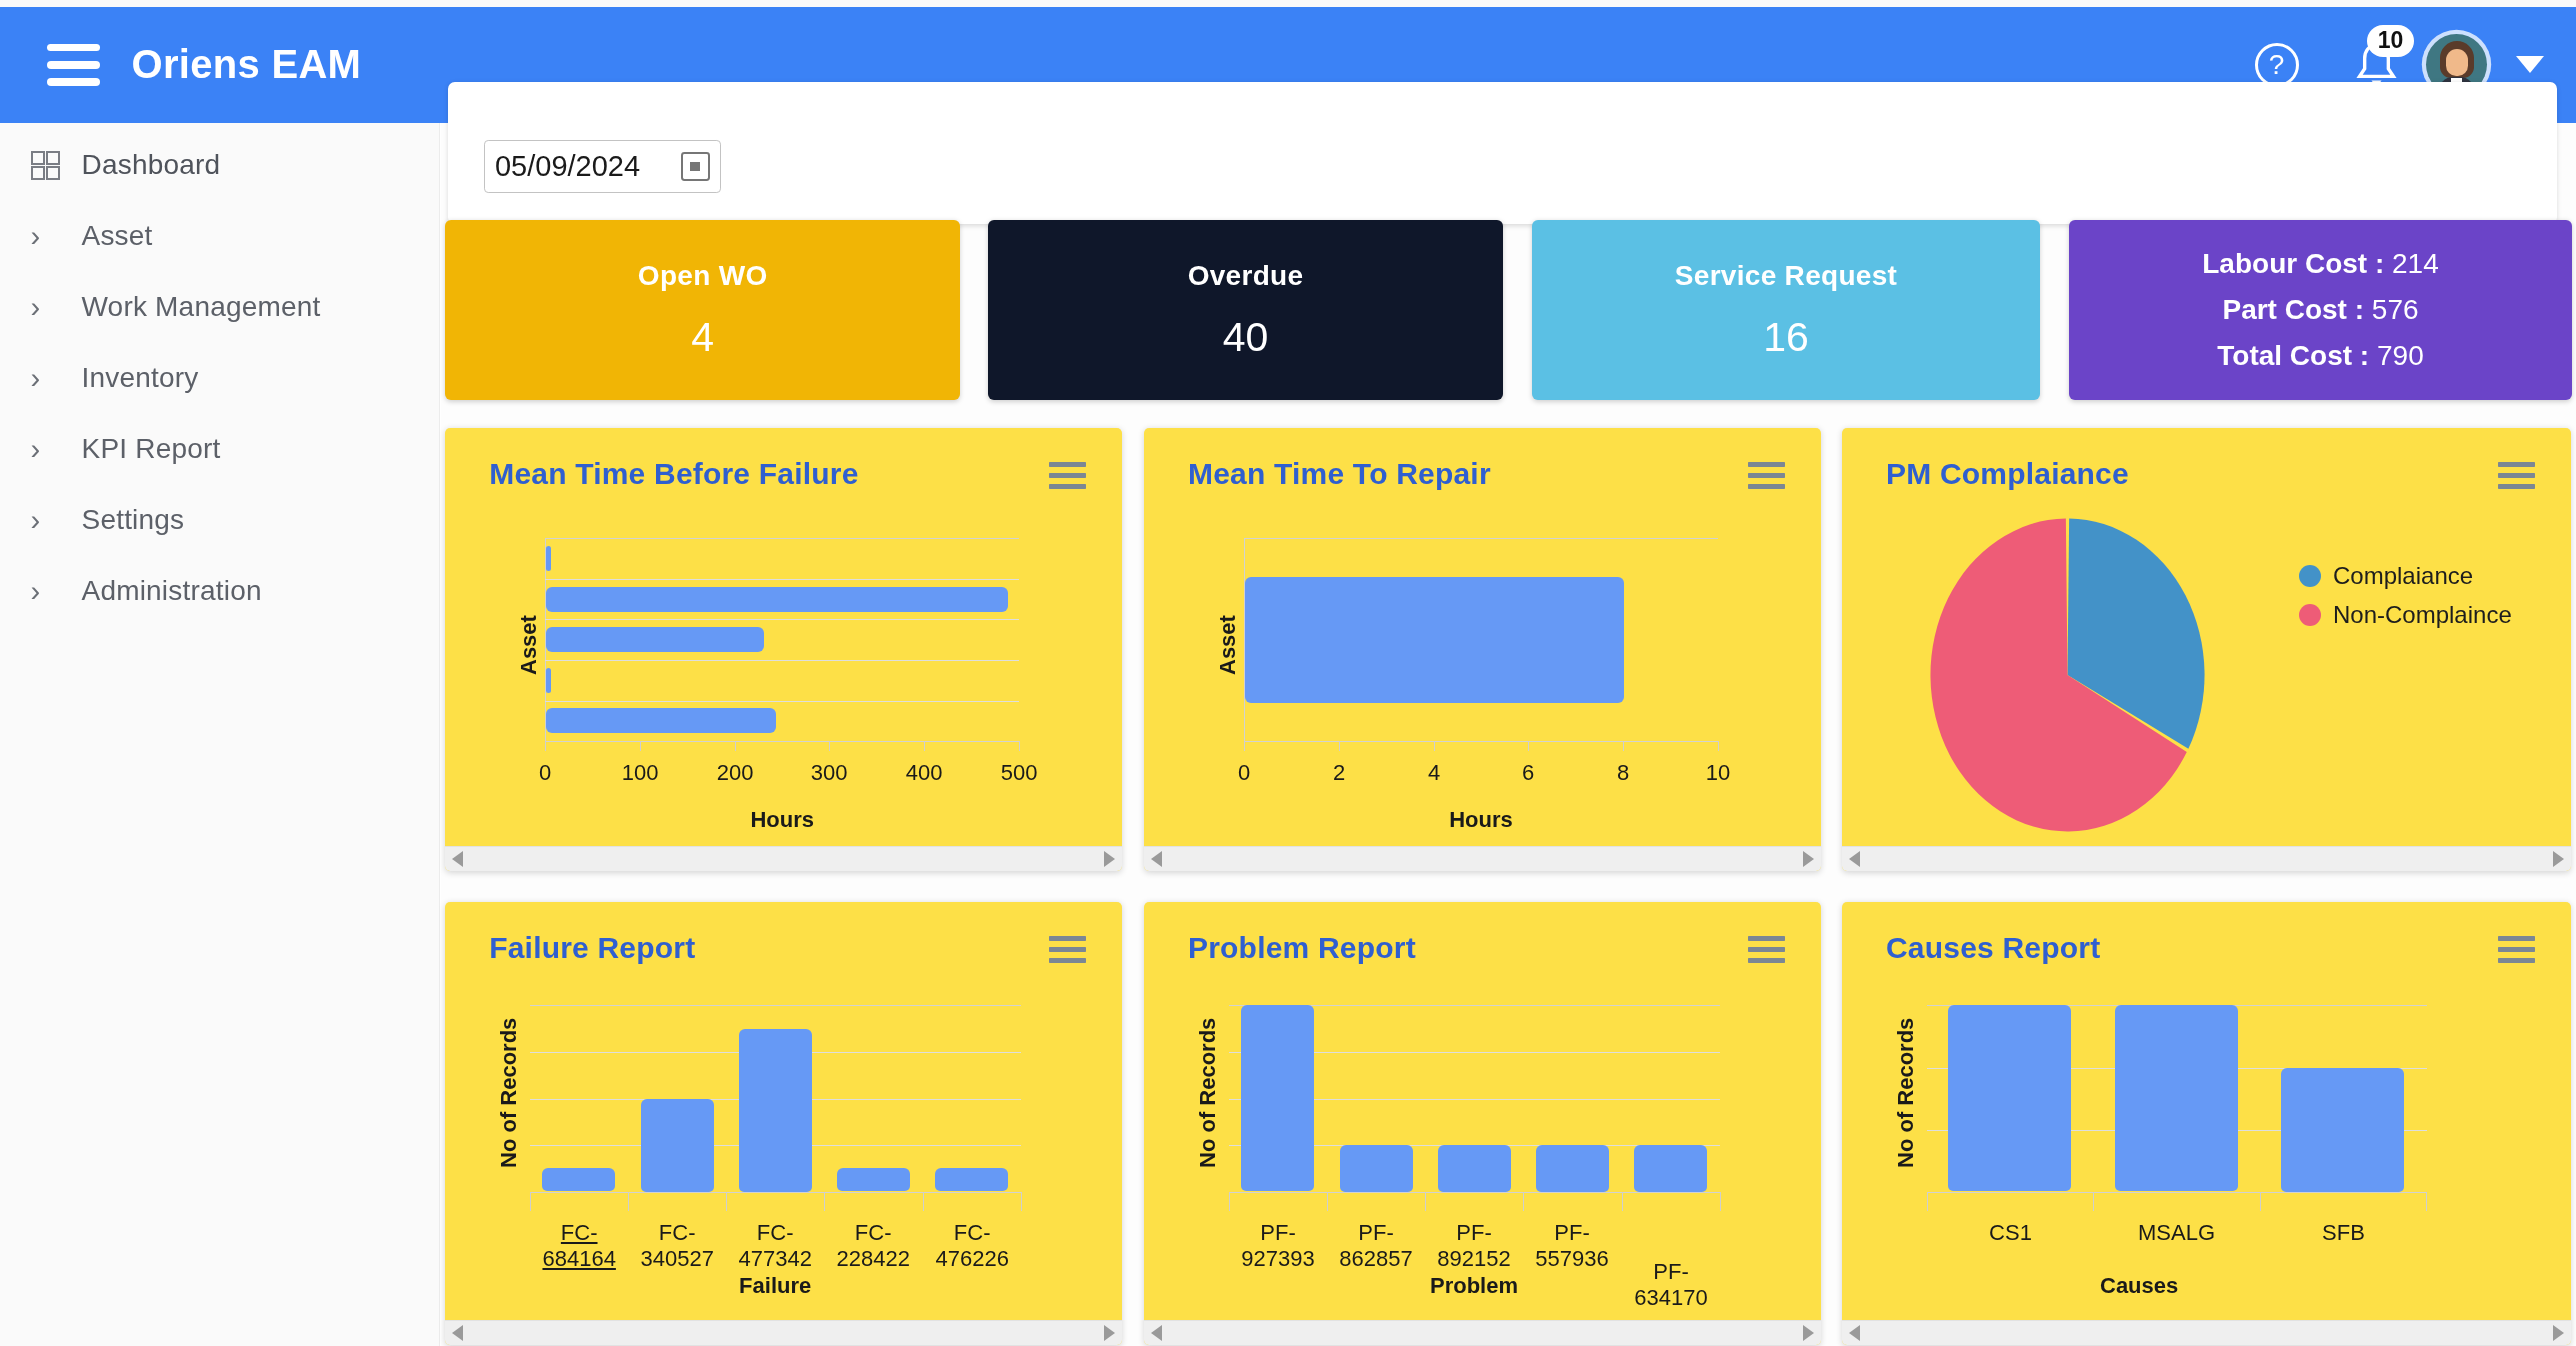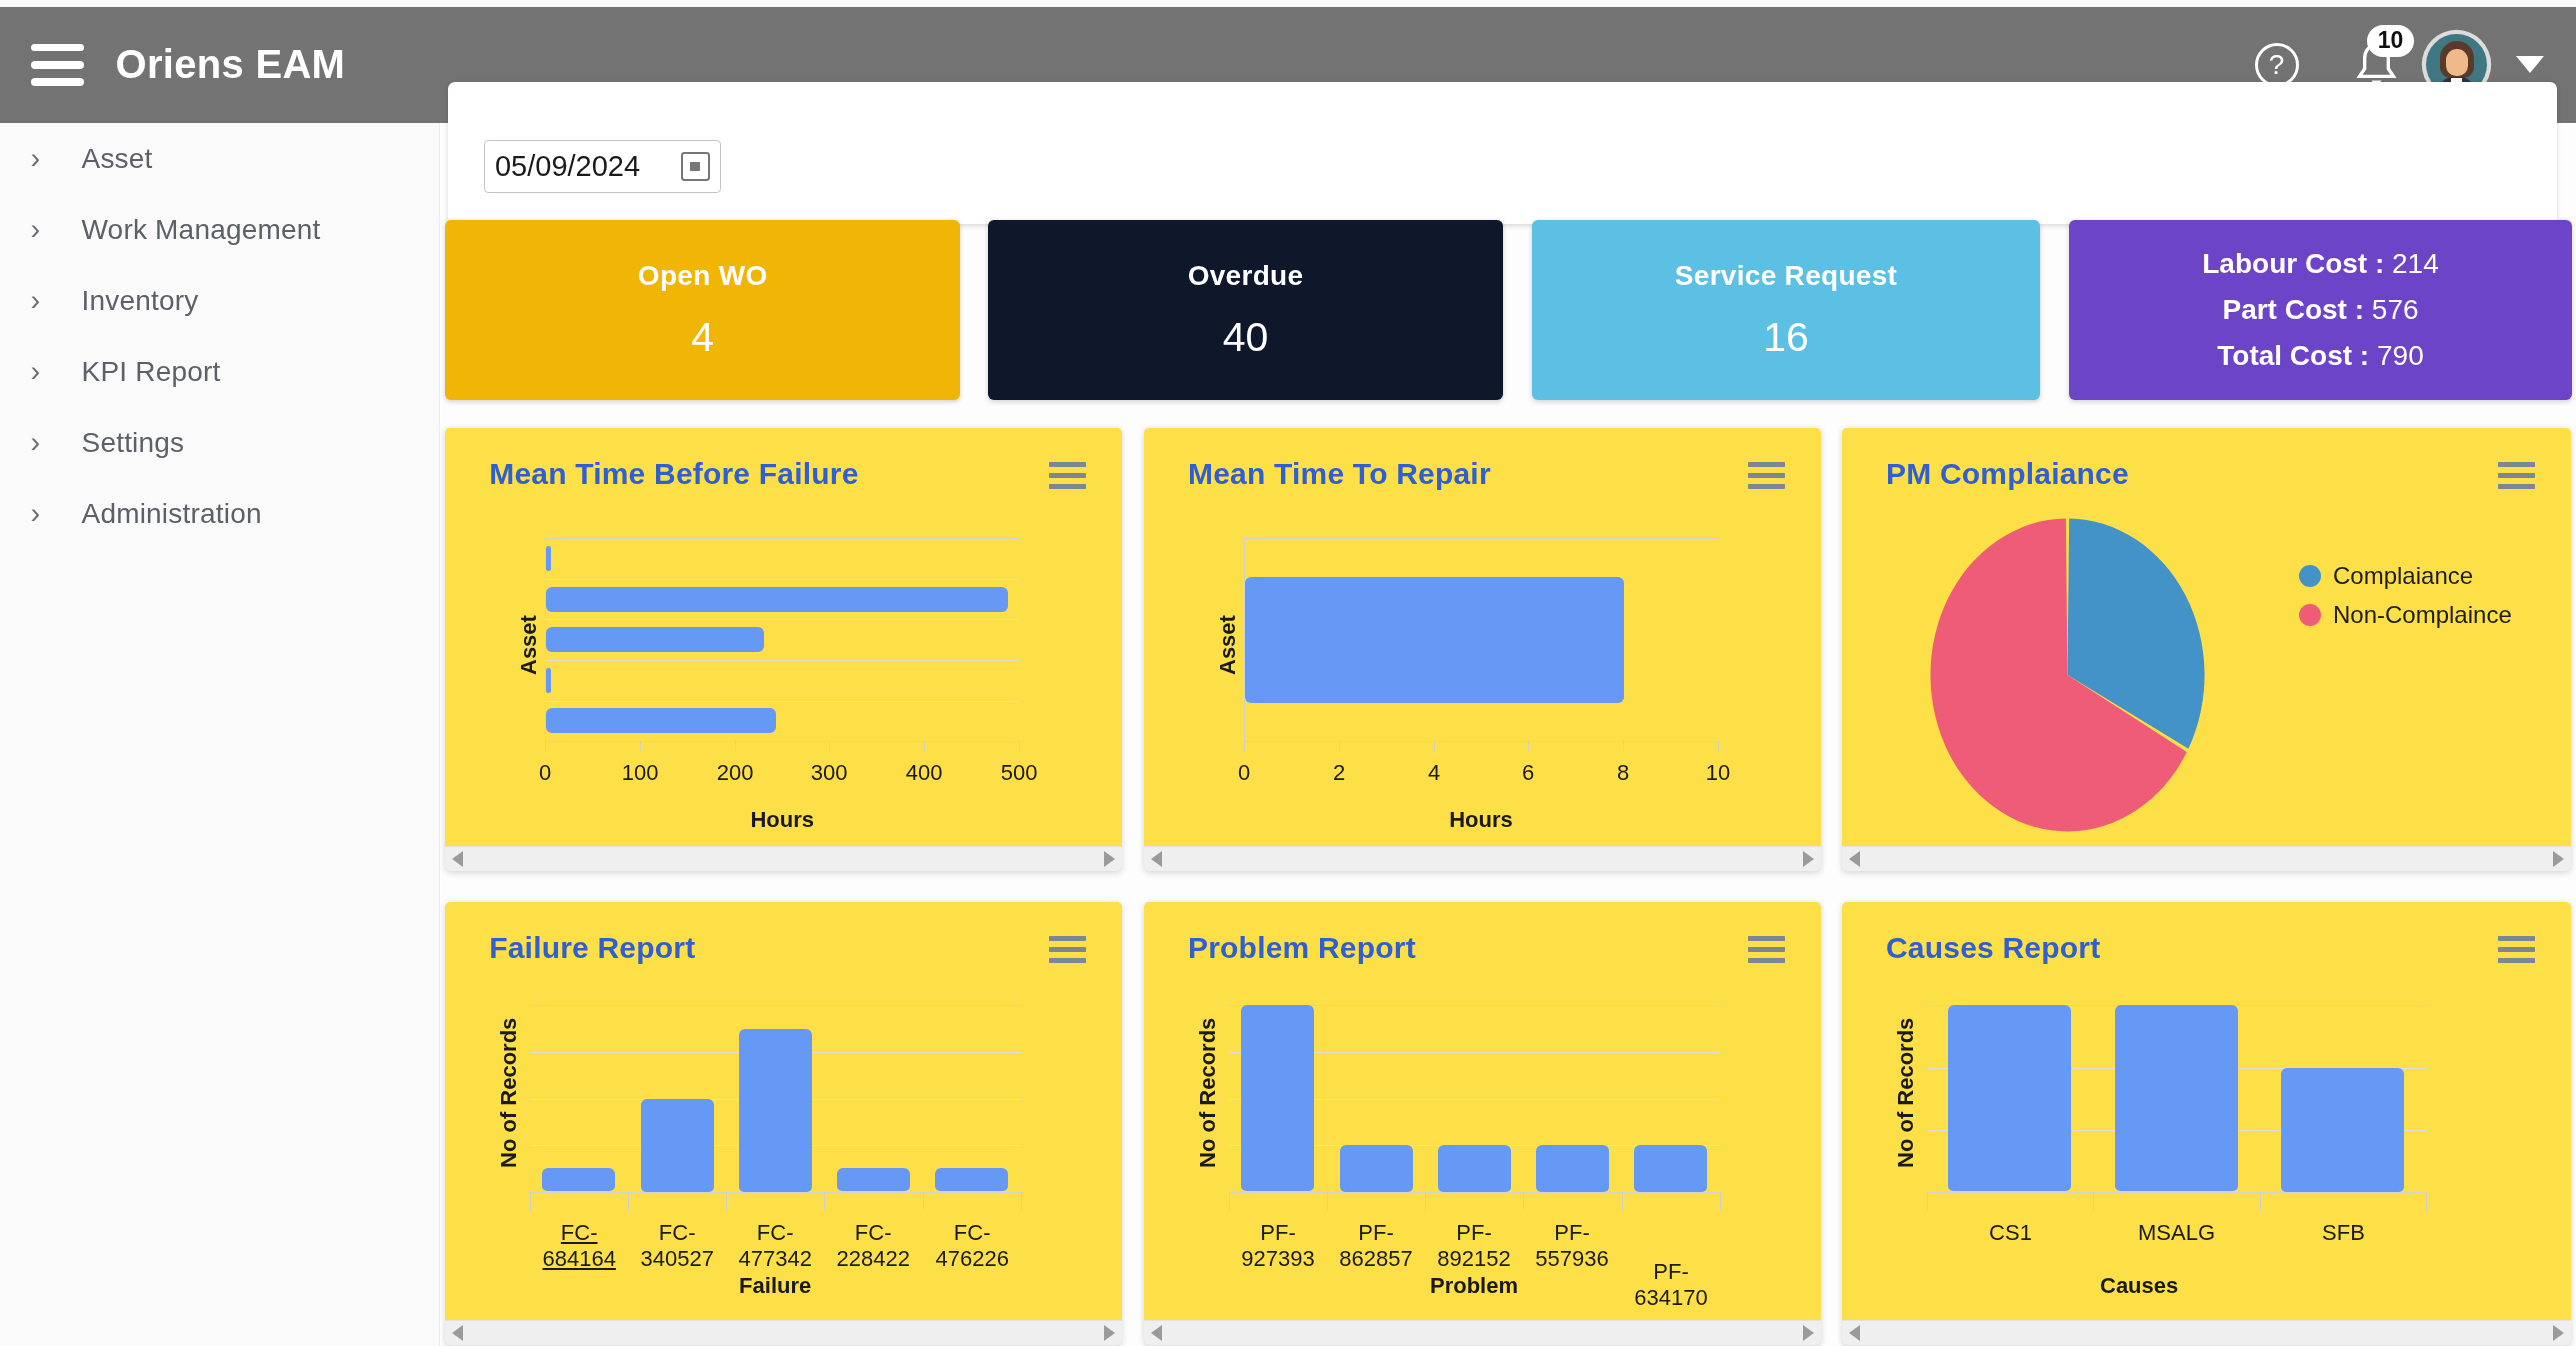--- a/index.html
+++ b/index.html
@@ -7,21 +7,21 @@
     width: 2576px; height: 1346px;
     font-family: "Liberation Sans", sans-serif;
     background: #ffffff;
     overflow: hidden;
   }
 
   
   .topbar-outer { position: absolute; top: 0; left: 0; width: 2576px; height: 6.8px; background: #fafafa; }
   .topbar {
     position: absolute; top: 6.8px; left: 0; width: 2576px; height: 116px;
-    background: #737373; display: flex; align-items: center;
+    background: #3b82f6; display: flex; align-items: center; padding-left: 16px;
   }
   .hamburger { margin-left: 30.5px; width: 53px; height: 42px; display: flex; flex-direction: column; justify-content: space-between; cursor: pointer; }
   .hamburger span { display: block; height: 7.6px; background: #ffffff; border-radius: 4.2px; width: 100%; }
   .brand { margin-left: 32px; color: #ffffff; font-size: 40px; font-weight: bold; letter-spacing: 0.3px; }
   .header-right { margin-left: auto; display: flex; align-items: center; gap: 0; padding-right: 32px; }
   .help-icon { width: 44px; height: 44px; border: 3.4px solid #fff; border-radius: 50%; color: #fff; font-size: 28px; display:flex; align-items:center; justify-content:center; font-weight: 400; cursor: pointer; margin-right: 53px; }
   .bell-wrap { position: relative; width: 49px; height: 53px; margin-right: 25.4px; cursor: pointer; }
   .bell-badge { position: absolute; top: -13.5px; left: 15.2px; background: #fff; color: #111; border-radius: 22px; padding: 2.5px 11px; font-size: 23px; font-weight: 600; z-index: 3; }
   .avatar { width: 61px; height: 61px; border-radius: 50%; background: #3f7782; position: relative; overflow: hidden; box-shadow: 0 0 0 4.2px rgba(255,255,255,.75); cursor: pointer; margin-right: 29px; }
   .av-hair { position:absolute; top: 6.8px; left: 13.5px; width: 34px; height: 37px; background: #5a3b2a; border-radius: 18.6px 18.6px 12px 12px; }
@@ -135,20 +135,33 @@
       <div class="av-hair"></div>
       <div class="av-face"></div>
       <div class="av-body"></div>
       <div class="av-collar"></div>
     </div>
     <div class="caret-down"></div>
   </div>
 </div>
 
 <div class="sidebar">
+  <div class="side-item side-dash">
+    <span class="grid-ico">
+      <span class="col">
+          <i></i>
+          <i></i>
+        </span>
+        <span class="col">
+          <i></i>
+          <i></i>
+        </span>
+    </span>
+    <span class="side-label">Dashboard</span>
+  </div>
   <div class="side-item">
     <span class="chev">›</span>
     <span class="side-label">Asset</span>
   </div>
   <div class="side-item">
     <span class="chev">›</span>
     <span class="side-label">Work Management</span>
   </div>
   <div class="side-item">
     <span class="chev">›</span>

